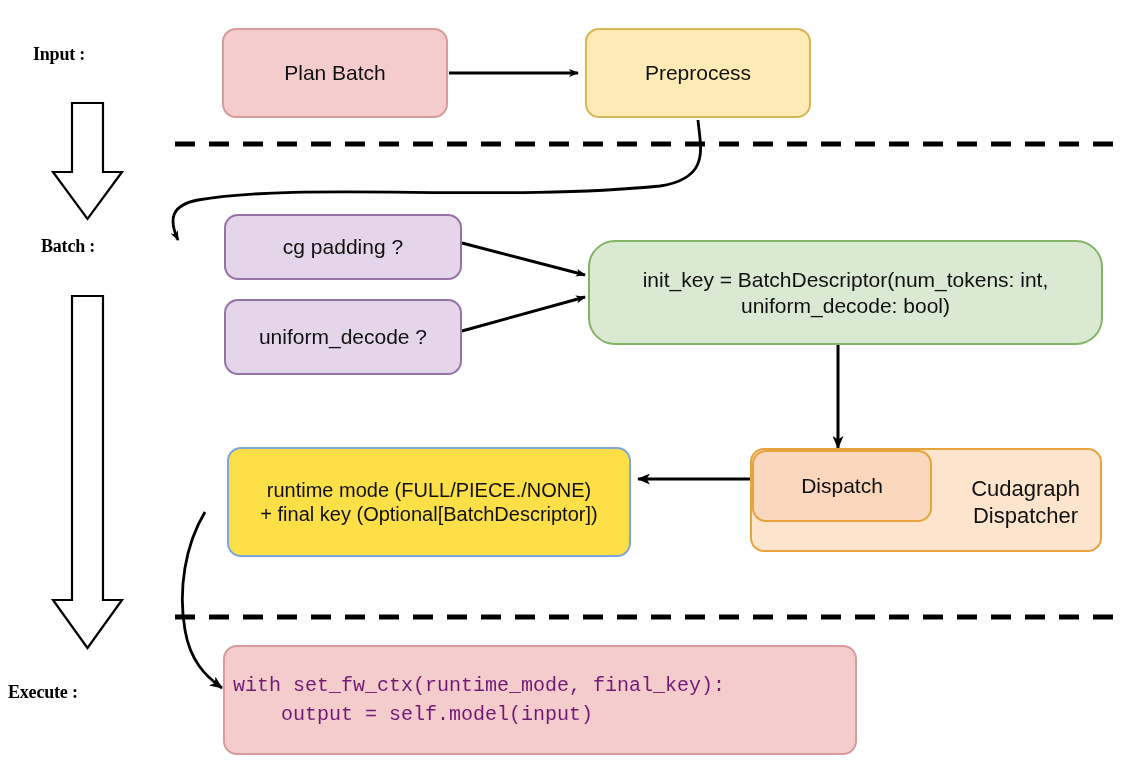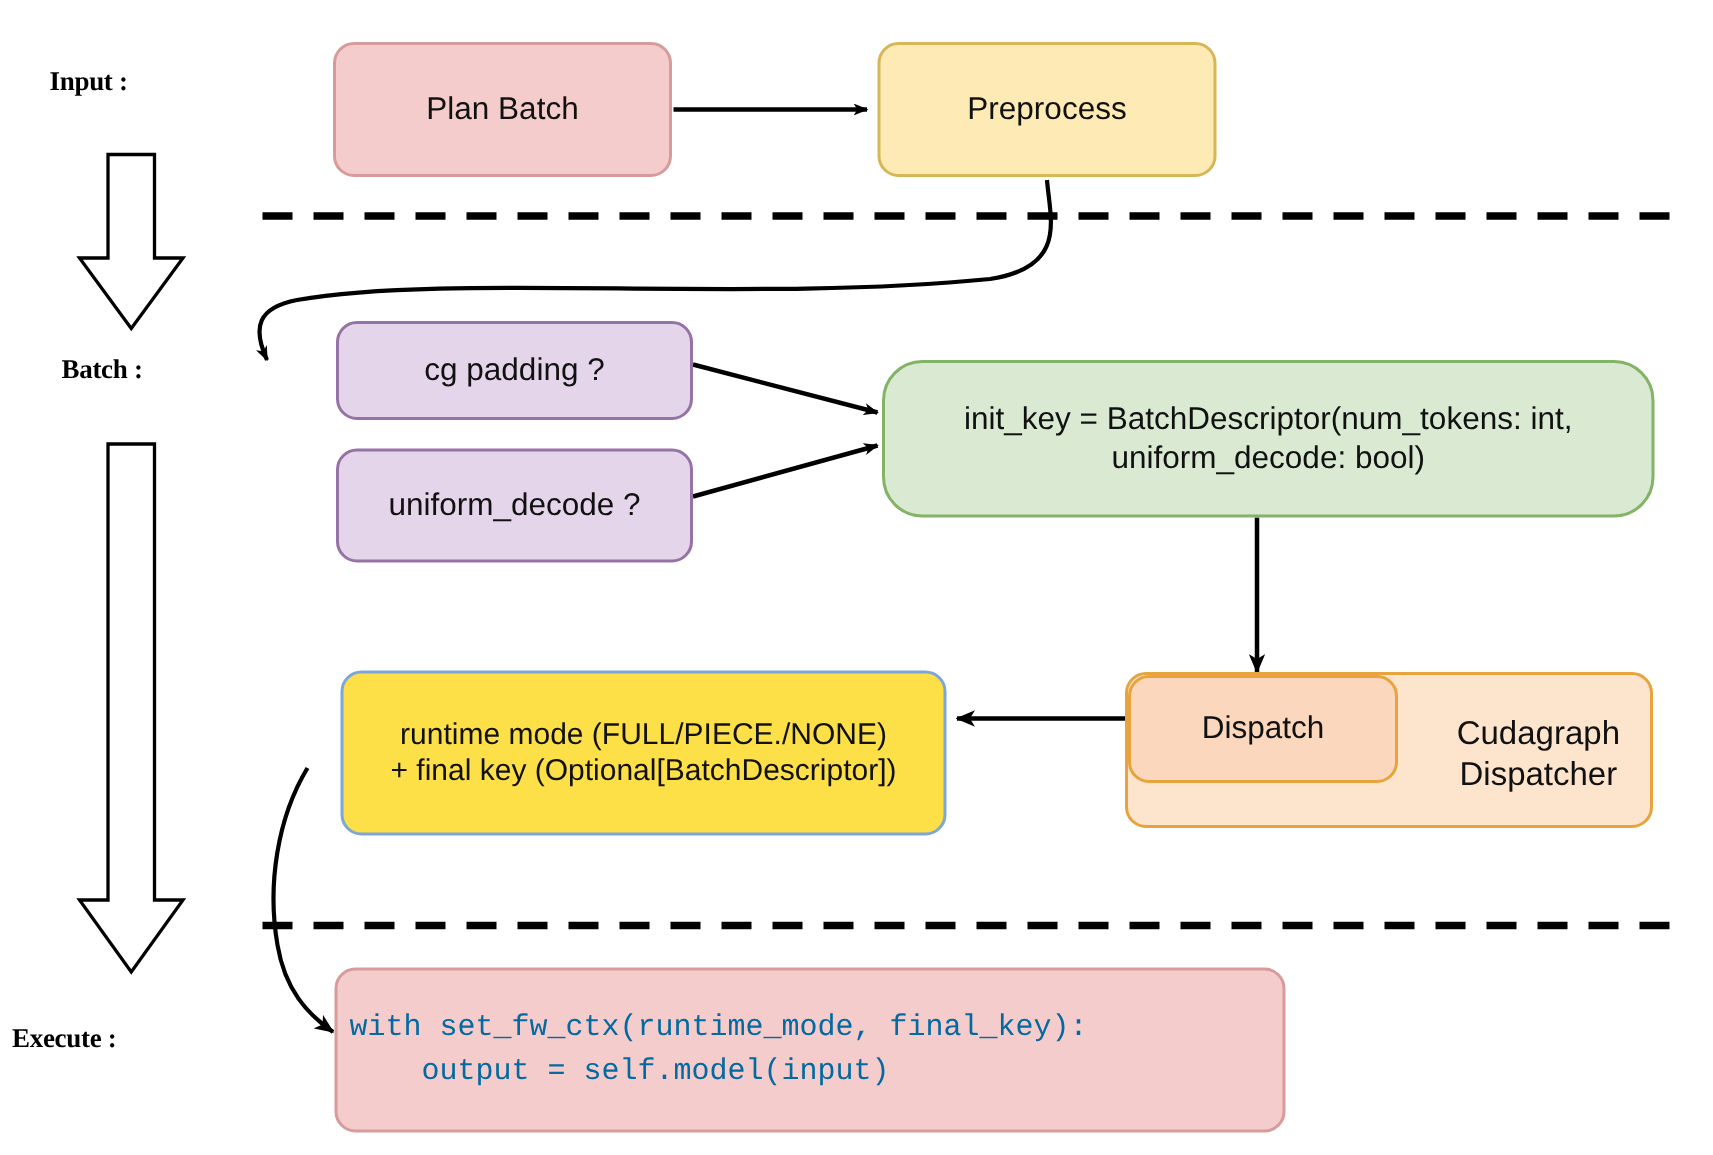--- a/index.html
+++ b/index.html
@@ -55,21 +55,21 @@
   .node-green  { background: #d9e9d2; border-color: #82b366; border-radius: 27px; }
   .node-blue   { background: #fde047; border-color: #7ea6d9; }
   .node-orange-outer { background: #fce4cd; border-color: #e8a33d; }
   .node-orange-inner { background: #fad7bd; border-color: #e8a33d; }
 
   .node-code {
     background: #f5cccc;
     border-color: #d79b9b;
     font-family: "Liberation Mono", "DejaVu Sans Mono", monospace;
     font-size: 20px;
-    color: #0369a1;
+    color: #701a75;
     justify-content: flex-start;
     align-items: center;
     white-space: pre;
     padding-left: 8px;
     line-height: 1.45;
     letter-spacing: 0px;
   }
   .node-code .code-text { display: block; text-align: left; }
 
   .dispatcher-label {

